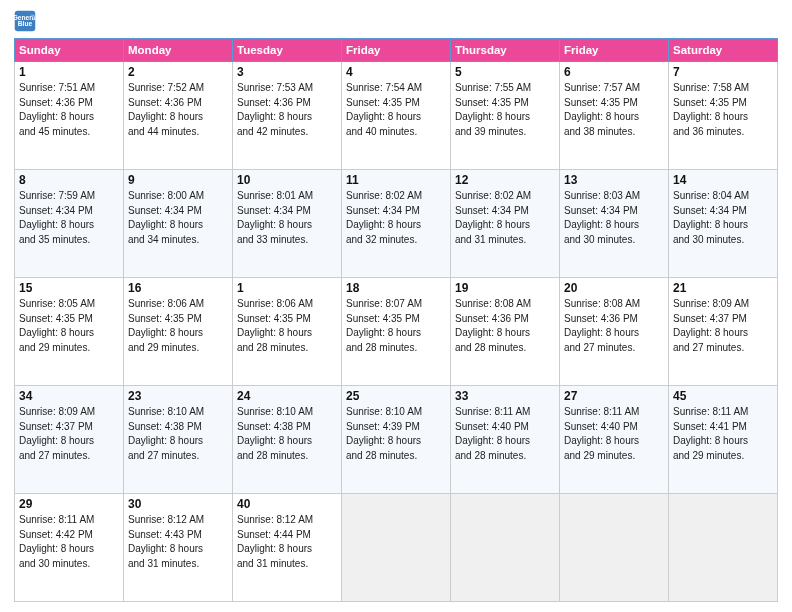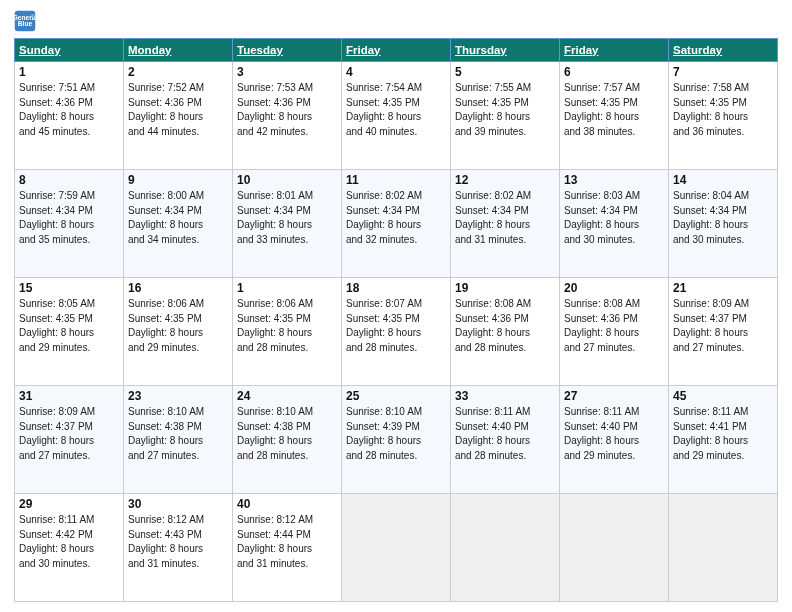--- a/index.html
+++ b/index.html
@@ -54,28 +54,27 @@
       font-size: 13px;
       color: #444;
     }
     .calendar {
       flex: 1;
       border-collapse: collapse;
       width: 100%;
       table-layout: fixed;
     }
     .calendar th {
-      background: #0f766e;
+      background: #ec4899;
       color: #fff;
       font-size: 11.5px;
       font-weight: bold;
       padding: 5px 4px;
       border: 1px solid #5a9ad4;
       text-align: left;
-      text-decoration: underline;
     }
     .calendar td {
       border: 1px solid #ccc;
       vertical-align: top;
       padding: 3px 4px 3px 4px;
       font-size: 9.5px;
       color: #222;
       height: 88px;
     }
     .calendar tr:nth-child(even) td {
@@ -223,21 +222,21 @@
             <span class="day-num">20</span>
             <div class="cell-info">Sunrise: 8:08 AM<br>Sunset: 4:36 PM<br>Daylight: 8 hours<br>and 27 minutes.</div>
           </td>
           <td>
             <span class="day-num">21</span>
             <div class="cell-info">Sunrise: 8:09 AM<br>Sunset: 4:37 PM<br>Daylight: 8 hours<br>and 27 minutes.</div>
           </td>
         </tr>
         <tr>
           <td>
-            <span class="day-num">31</span>
+            <span class="day-num">34</span>
             <div class="cell-info">Sunrise: 8:09 AM<br>Sunset: 4:37 PM<br>Daylight: 8 hours<br>and 27 minutes.</div>
           </td>
           <td>
             <span class="day-num">23</span>
             <div class="cell-info">Sunrise: 8:10 AM<br>Sunset: 4:38 PM<br>Daylight: 8 hours<br>and 27 minutes.</div>
           </td>
           <td>
             <span class="day-num">24</span>
             <div class="cell-info">Sunrise: 8:10 AM<br>Sunset: 4:38 PM<br>Daylight: 8 hours<br>and 28 minutes.</div>
           </td>

